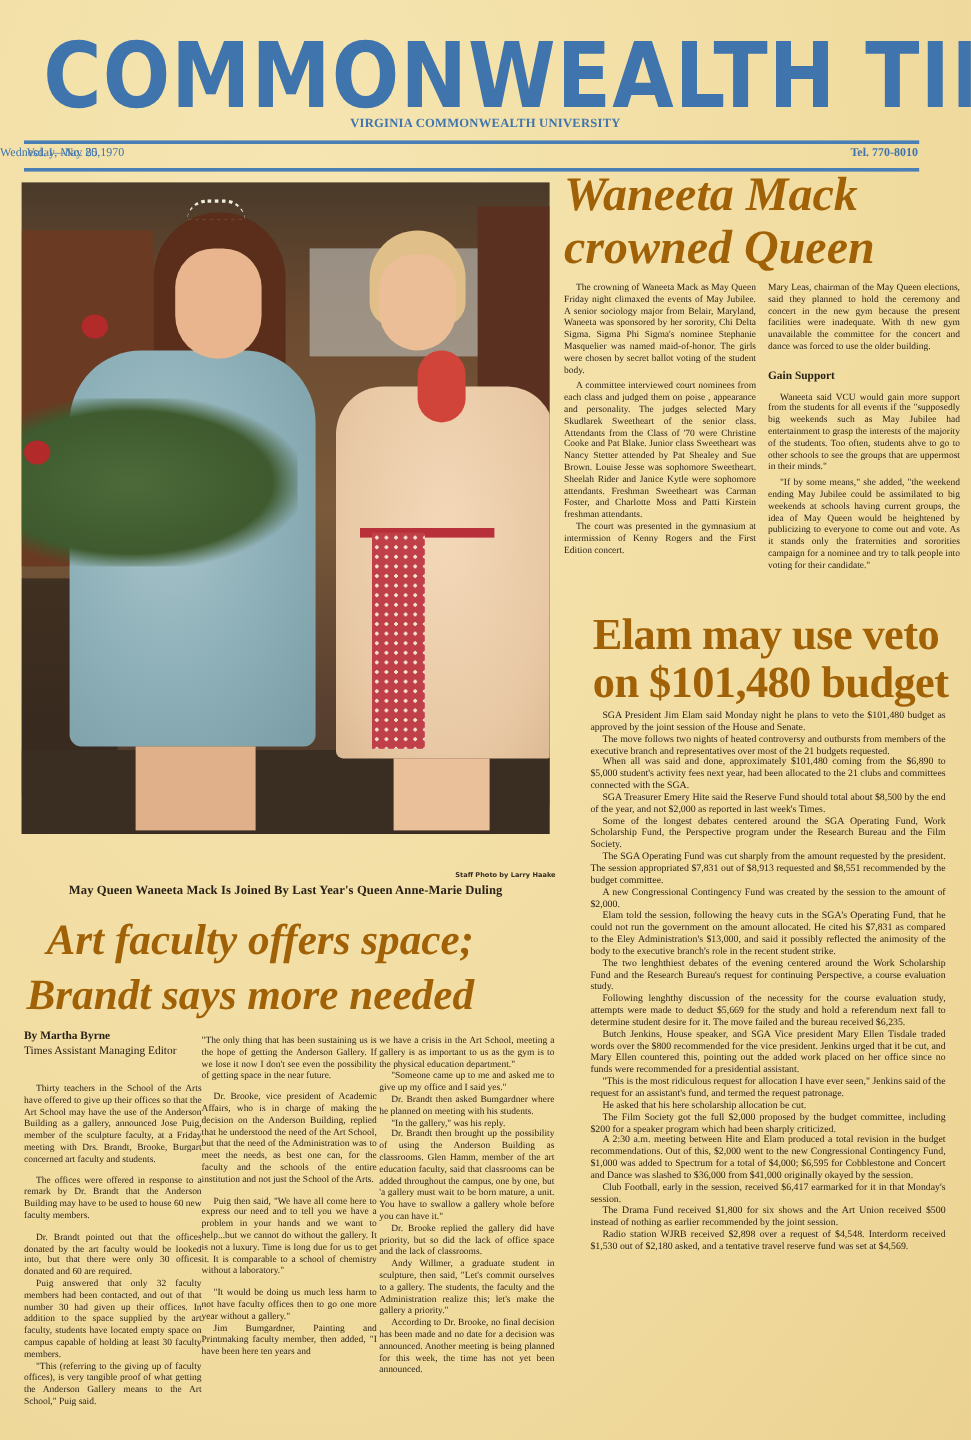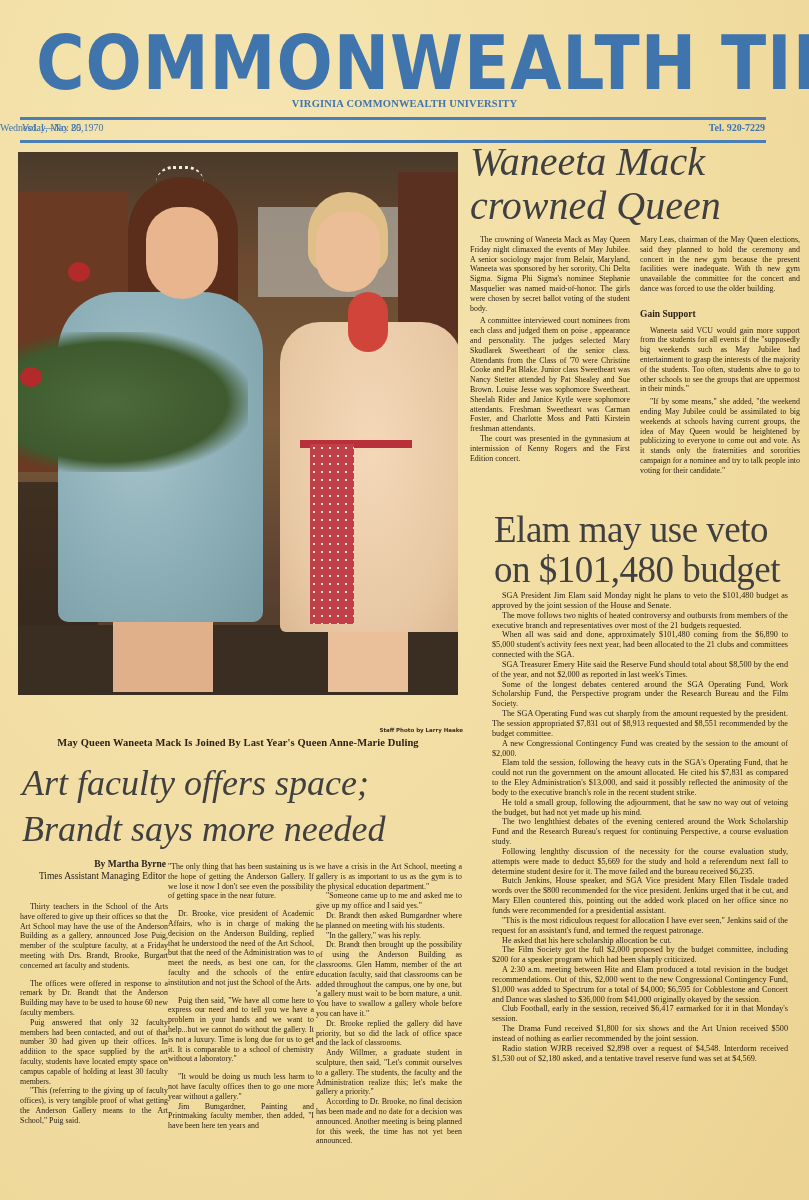--- a/index.html
+++ b/index.html
@@ -74,55 +74,55 @@
     position: absolute; right: 352px; top: 727px;
     font-family: "DejaVu Sans", sans-serif; font-size: 5.5px; font-weight: bold; color: #3a2e22;
     right: 346px; left: auto;
   }
   .photo-caption {
     position: absolute; left: 18px; width: 440px; top: 737px; text-align: center;
     font-size: 10.5px; font-weight: bold; color: #2a2218; letter-spacing: 0.1px;
   }
 
   
-  .hl { position: absolute; font-weight: normal; color: #404040; white-space: nowrap; }
+  .hl { position: absolute; font-weight: bold; color: #a16207; white-space: nowrap; }
   .hl-queen { left: 470px; top: 140px; font-style: italic; font-size: 40px; line-height: 44px; }
   .hl-queen span { display: block; }
   .hl-elam { left: 494px; top: 510px; font-size: 37px; line-height: 40px; letter-spacing: -0.5px; }
   .hl-elam span { display: block; }
-  .hl-art { left: 22px; top: 760px; font-style: italic; font-size: 36px; line-height: 46px; }
+  .hl-art { left: 22px; top: 760px; font-style: italic; font-size: 36px; line-height: 46px; text-align: right; }
   .hl-art span { display: block; }
 
   .col {
     position: absolute; font-size: 7.9px; line-height: 9.8px; color: #2a2218;
     text-align: justify;
   }
   .col p { margin: 0; text-indent: 10px; }
   .col p.gap { margin-top: 8px; }
   .col h4 { margin: 16px 0 3px 0; font-size: 9.5px; font-weight: bold; }
 
   .q1 { left: 470px; top: 235px; width: 160px; }
   .q2 { left: 640px; top: 235px; width: 160px; }
   .elam-body { left: 492px; top: 591px; width: 296px; font-size: 8.2px; line-height: 9.85px; }
 
-  .byline { position:absolute; left: 20px; top: 858px; width: 146px; text-align: right; font-size: 9.5px; line-height: 12px; }
+  .byline { position:absolute; left: 20px; top: 858px; width: 146px; text-align: left; font-size: 9.5px; line-height: 12px; }
   .byline .name { font-weight: bold; }
   .a1 { left: 20px; top: 902px; width: 148px; }
   .a2 { left: 168px; top: 862px; width: 146px; }
   .a3 { left: 316px; top: 862px; width: 146px; }
 </style>
 </head>
 <body>
 
 <div class="masthead-title">COMMONWEALTH TIMES</div>
 <div class="masthead-sub">VIRGINIA COMMONWEALTH UNIVERSITY</div>
 <div class="rule r1"></div>
 <div class="dateline vol">Vol. I—No. 85</div>
 <div class="dateline date">Wednesday, May 20,1970</div>
-<div class="dateline tel">Tel. 920-7229</div>
+<div class="dateline tel">Tel. 770-8010</div>
 <div class="rule r2"></div>
 
 <div class="photo">
   <div class="wall-left"></div>
   <div class="wall-right"></div>
   <div class="drape"></div>
   <div class="drums"></div>
   <div class="floor"></div>
   <div class="queen-hair"></div>
   <div class="queen-dress"></div>
@@ -165,21 +165,20 @@
 </div>
 <div class="col elam-body">
   <p>SGA President Jim Elam said Monday night he plans to veto the $101,480 budget as approved by the joint session of the House and Senate.</p>
   <p>The move follows two nights of heated controversy and outbursts from members of the executive branch and representatives over most of the 21 budgets requested.</p>
   <p>When all was said and done, approximately $101,480 coming from the $6,890 to $5,000 student's activity fees next year, had been allocated to the 21 clubs and committees connected with the SGA.</p>
   <p>SGA Treasurer Emery Hite said the Reserve Fund should total about $8,500 by the end of the year, and not $2,000 as reported in last week's Times.</p>
   <p>Some of the longest debates centered around the SGA Operating Fund, Work Scholarship Fund, the Perspective program under the Research Bureau and the Film Society.</p>
   <p>The SGA Operating Fund was cut sharply from the amount requested by the president. The session appropriated $7,831 out of $8,913 requested and $8,551 recommended by the budget committee.</p>
   <p>A new Congressional Contingency Fund was created by the session to the amount of $2,000.</p>
   <p>Elam told the session, following the heavy cuts in the SGA's Operating Fund, that he could not run the government on the amount allocated. He cited his $7,831 as compared to the Eley Administration's $13,000, and said it possibly reflected the animosity of the body to the executive branch's role in the recent student strike.</p>
-  <p>He told a small group, following the adjournment, that he saw no way out of vetoing the budget, but had not yet made up his mind.</p>
   <p>The two lenghthiest debates of the evening centered around the Work Scholarship Fund and the Research Bureau's request for continuing Perspective, a course evaluation study.</p>
   <p>Following lenghthy discussion of the necessity for the course evaluation study, attempts were made to deduct $5,669 for the study and hold a referendum next fall to determine student desire for it. The move failed and the bureau received $6,235.</p>
   <p>Butch Jenkins, House speaker, and SGA Vice president Mary Ellen Tisdale traded words over the $800 recommended for the vice president. Jenkins urged that it be cut, and Mary Ellen countered this, pointing out the added work placed on her office since no funds were recommended for a presidential assistant.</p>
   <p>"This is the most ridiculous request for allocation I have ever seen," Jenkins said of the request for an assistant's fund, and termed the request patronage.</p>
   <p>He asked that his here scholarship allocation be cut.</p>
   <p>The Film Society got the full $2,000 proposed by the budget committee, including $200 for a speaker program which had been sharply criticized.</p>
   <p>A 2:30 a.m. meeting between Hite and Elam produced a total revision in the budget recommendations. Out of this, $2,000 went to the new Congressional Contingency Fund, $1,000 was added to Spectrum for a total of $4,000; $6,595 for Cobblestone and Concert and Dance was slashed to $36,000 from $41,000 originally okayed by the session.</p>
   <p>Club Football, early in the session, received $6,417 earmarked for it in that Monday's session.</p>
   <p>The Drama Fund received $1,800 for six shows and the Art Union received $500 instead of nothing as earlier recommended by the joint session.</p>
   <p>Radio station WJRB received $2,898 over a request of $4,548. Interdorm received $1,530 out of $2,180 asked, and a tentative travel reserve fund was set at $4,569.</p>
@@ -189,20 +188,21 @@
   <span>Art  faculty offers space;</span>
   <span>Brandt says more needed</span>
 </div>
 <div class="byline">
   <div class="name">By Martha Byrne</div>
   <div>Times Assistant Managing Editor</div>
 </div>
 <div class="col a1">
   <p>Thirty teachers in the School of the Arts have offered to give up their offices so that the Art School may have the use of the Anderson Building as a gallery, announced Jose Puig, member of the sculpture faculty, at a Friday meeting with Drs. Brandt, Brooke, Burgart concerned art faculty and students.</p>
   <p class="gap">The offices were offered in response to a remark by Dr. Brandt that the Anderson Building may have to be used to house 60 new faculty members.</p>
+  <p class="gap">Dr. Brandt pointed out that the offices donated by the art faculty would be looked into, but that there were only 30 offices donated and 60 are required.</p>
   <p>Puig answered that only 32 faculty members had been contacted, and out of that number 30 had given up their offices. In addition to the space supplied by the art faculty, students have located empty space on campus capable of holding at least 30 faculty members.</p>
   <p>"This (referring to the giving up of faculty offices), is very tangible proof of what getting the Anderson Gallery means to the Art School," Puig said.</p>
 </div>
 <div class="col a2">
   <p style="text-indent:0">"The only thing that has been sustaining us is the hope of getting the Anderson Gallery. If we lose it now I don't see even the possibility of getting space in the near future.</p>
   <p class="gap">Dr. Brooke, vice president of Academic Affairs, who is in charge of making the decision on the Anderson Building, replied that he understood the need of the Art School, but that the need of the Administration was to meet the needs, as best one can, for the faculty and the schools of the entire institution and not just the School of the Arts.</p>
   <p class="gap">Puig then said, "We have all come here to express our need and to tell you we have a problem in your hands and we want to help...but we cannot do without the gallery. It is not a luxury. Time is long due for us to get it. It is comparable to a school of chemistry without a laboratory."</p>
   <p class="gap">"It would be doing us much less harm to not have faculty offices then to go one more year without a gallery."</p>
   <p>Jim Bumgardner, Painting and Printmaking faculty member, then added, "I have been here ten years and</p>
 </div>

